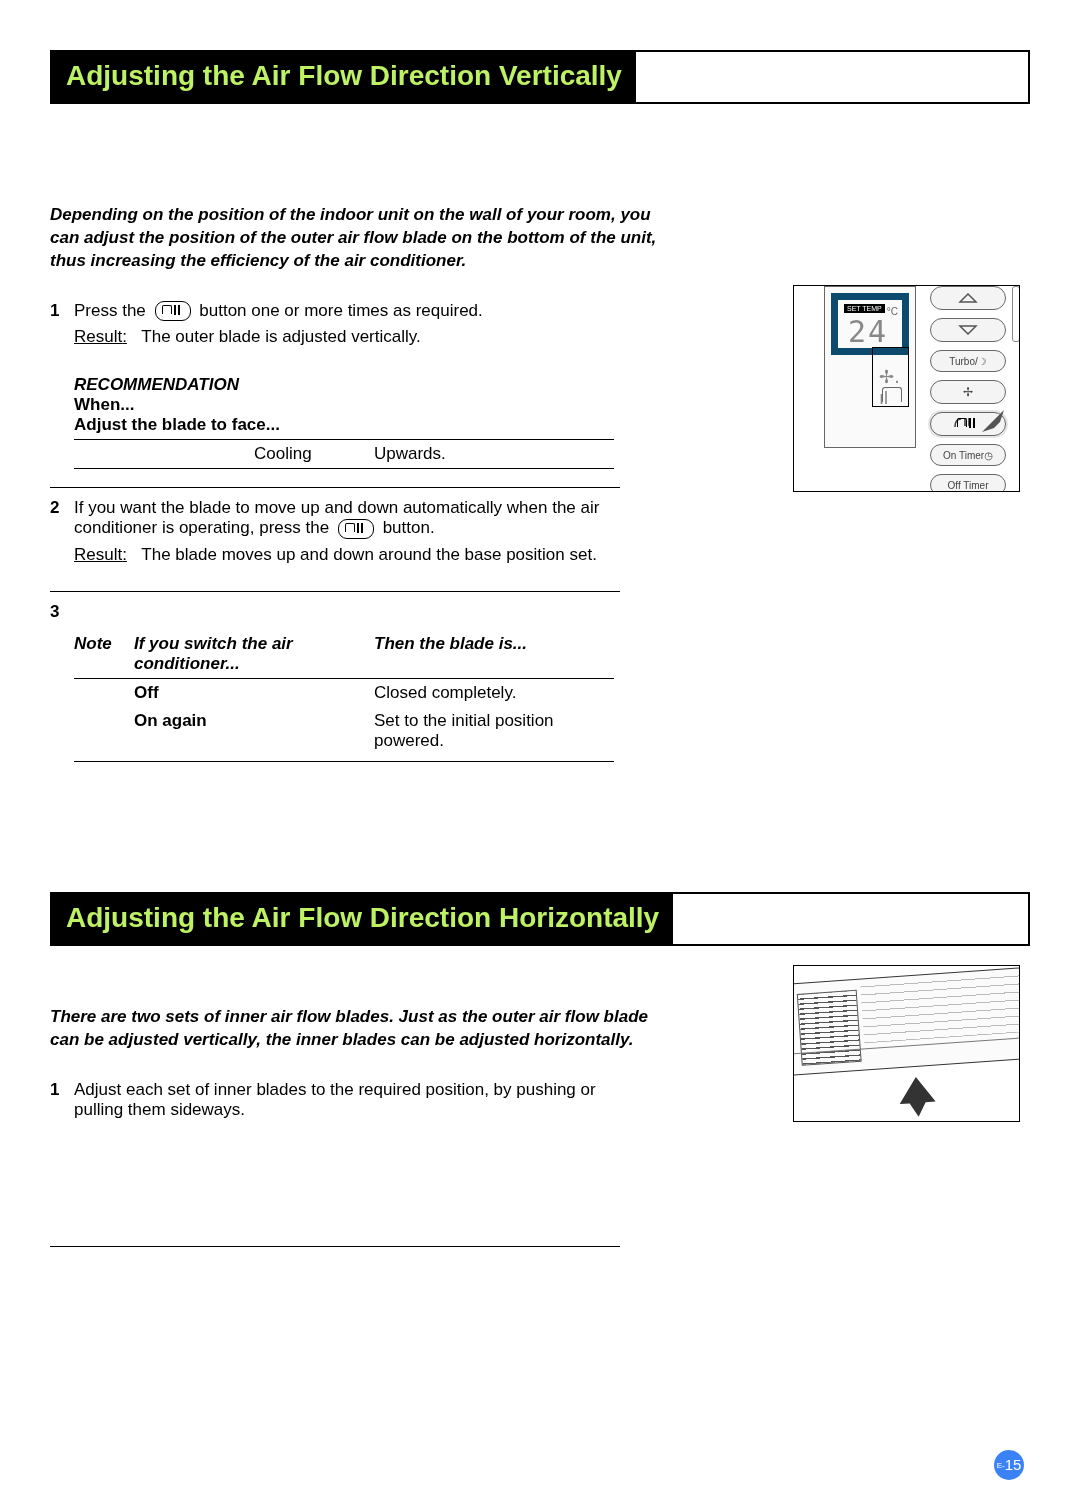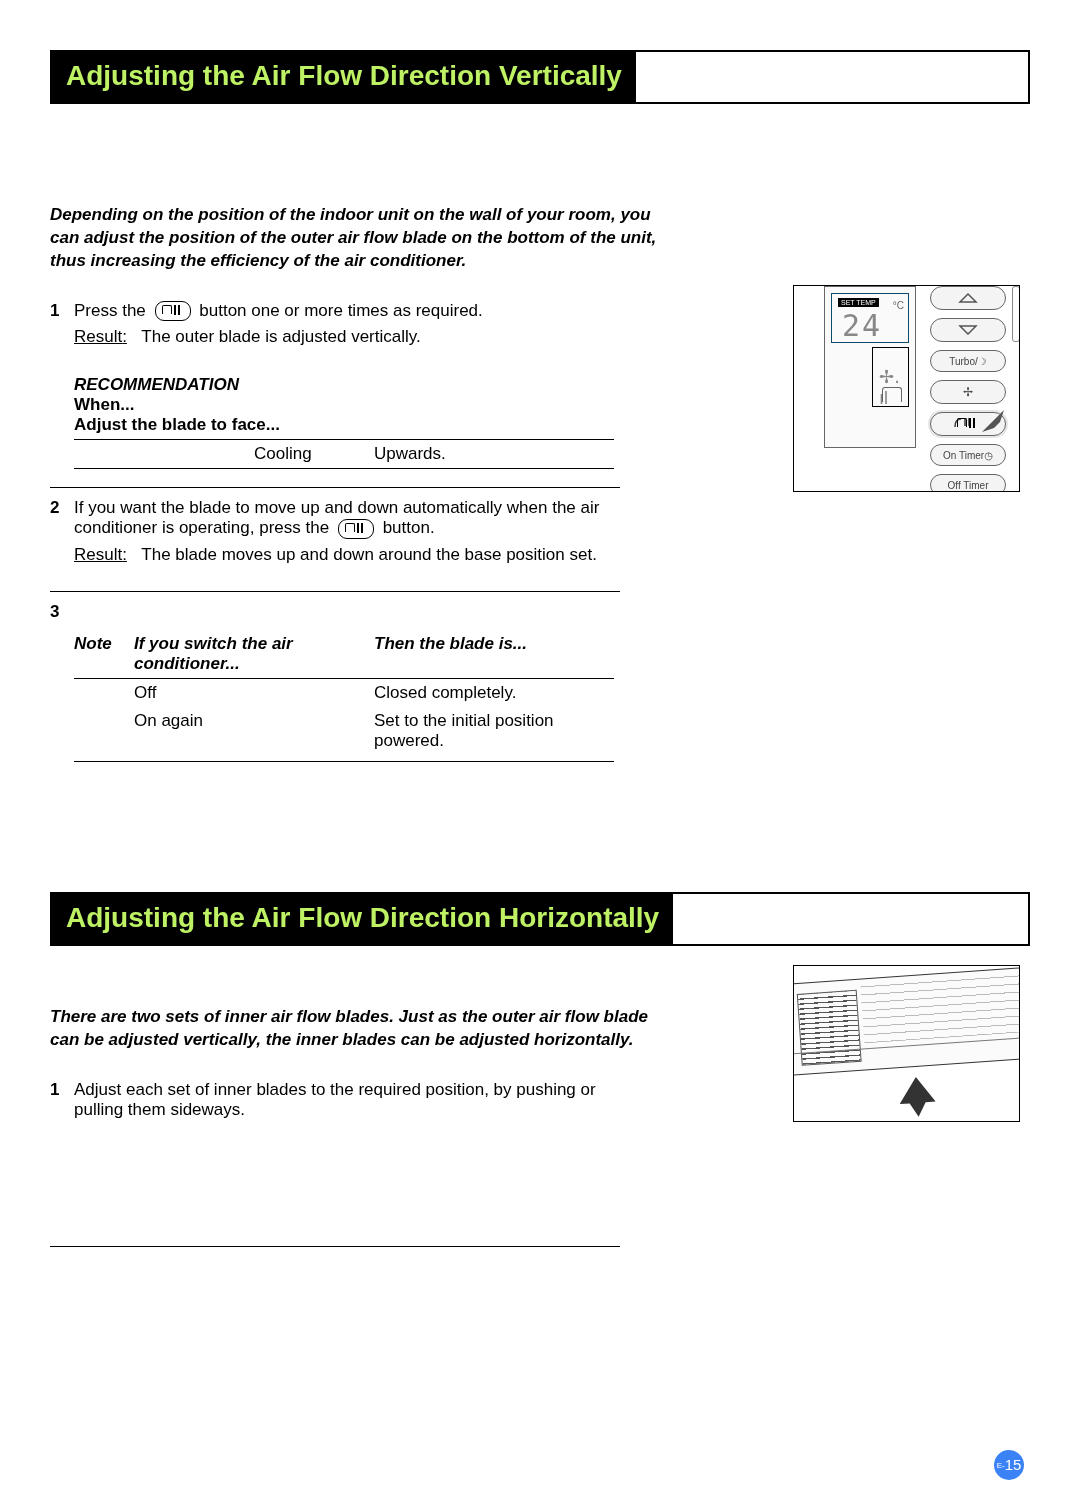--- a/index.html
+++ b/index.html
@@ -131,21 +131,21 @@
   }
   .note-head-row .n0 { width: 60px; font-style: italic; font-weight: bold; }
   .note-head-row .n1 { width: 240px; }
   .note-head-row .n2 { flex: 1; }
   .note-data-row {
     display: flex;
     padding: 4px 0;
   }
   .note-data-row.last { border-bottom: 1px solid #000; padding-bottom: 10px;}
   .note-data-row .n0 { width: 60px; }
-  .note-data-row .n1 { width: 240px; }
+  .note-data-row .n1 { width: 240px; font-weight: bold; }
   .note-data-row .n2 { flex:1; }
 
   .figure-remote {
     position: absolute;
     right: 60px;
     top: 285px;
     width: 225px;
     height: 205px;
     border: 1.5px solid #000;
     background: #fff;
@@ -189,21 +189,21 @@
   }
   .lcd {
     position: absolute;
     left: 42px; top: 6px;
     width: 90px; height: 160px;
     border: 1px solid #666;
     background: #fafafa;
   }
   .lcd-top {
     position:absolute; left:6px; top:6px; right:6px; height:48px;
-    border:1px solid #0c4a6e;
+    border:7px solid #0c4a6e;
   }
   .set-temp {
     font-size:7px; background:#000; color:#fff;
     padding:1px 3px; position:absolute; left:6px; top:4px;
   }
   .temp { position:absolute; left:10px; top:14px; font-family:monospace; font-size:30px; color:#888; letter-spacing:2px;}
   .deg { position:absolute; right:4px; top:6px; font-size:10px; color:#666;}
   .lcd-mid { position:absolute; left:2px; top:60px; right:6px; height:58px; border:1px solid #000000;margin-left:45px;}
   .fan-ind { position:absolute; left:6px; top:18px; font-size:18px; color:#888;}
   .swing-ind { position:absolute; right:6px; bottom:4px; width:18px; height:14px; border:1px solid #666; border-radius:3px 3px 0 0; border-bottom:none;}

